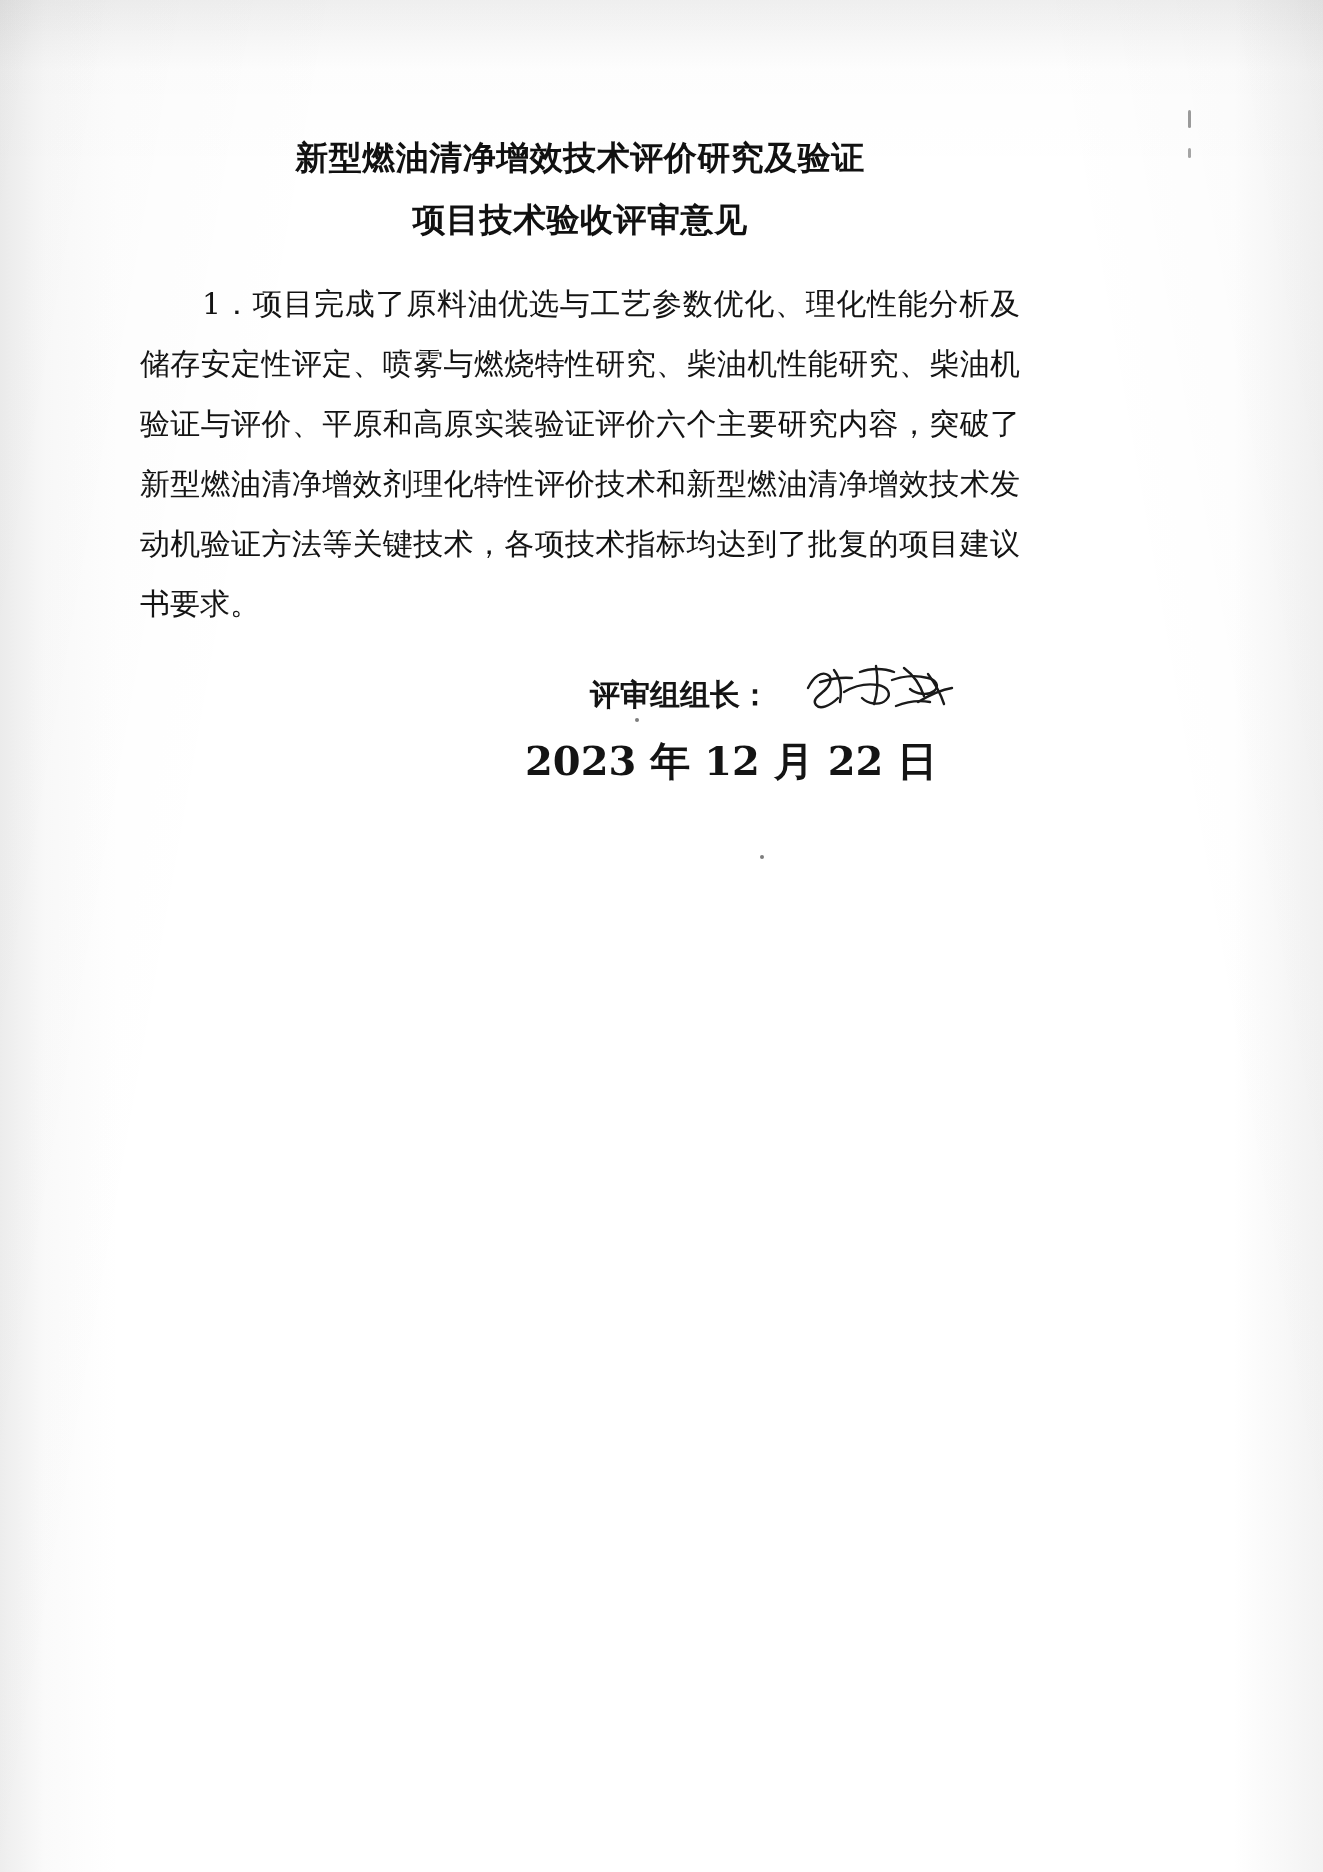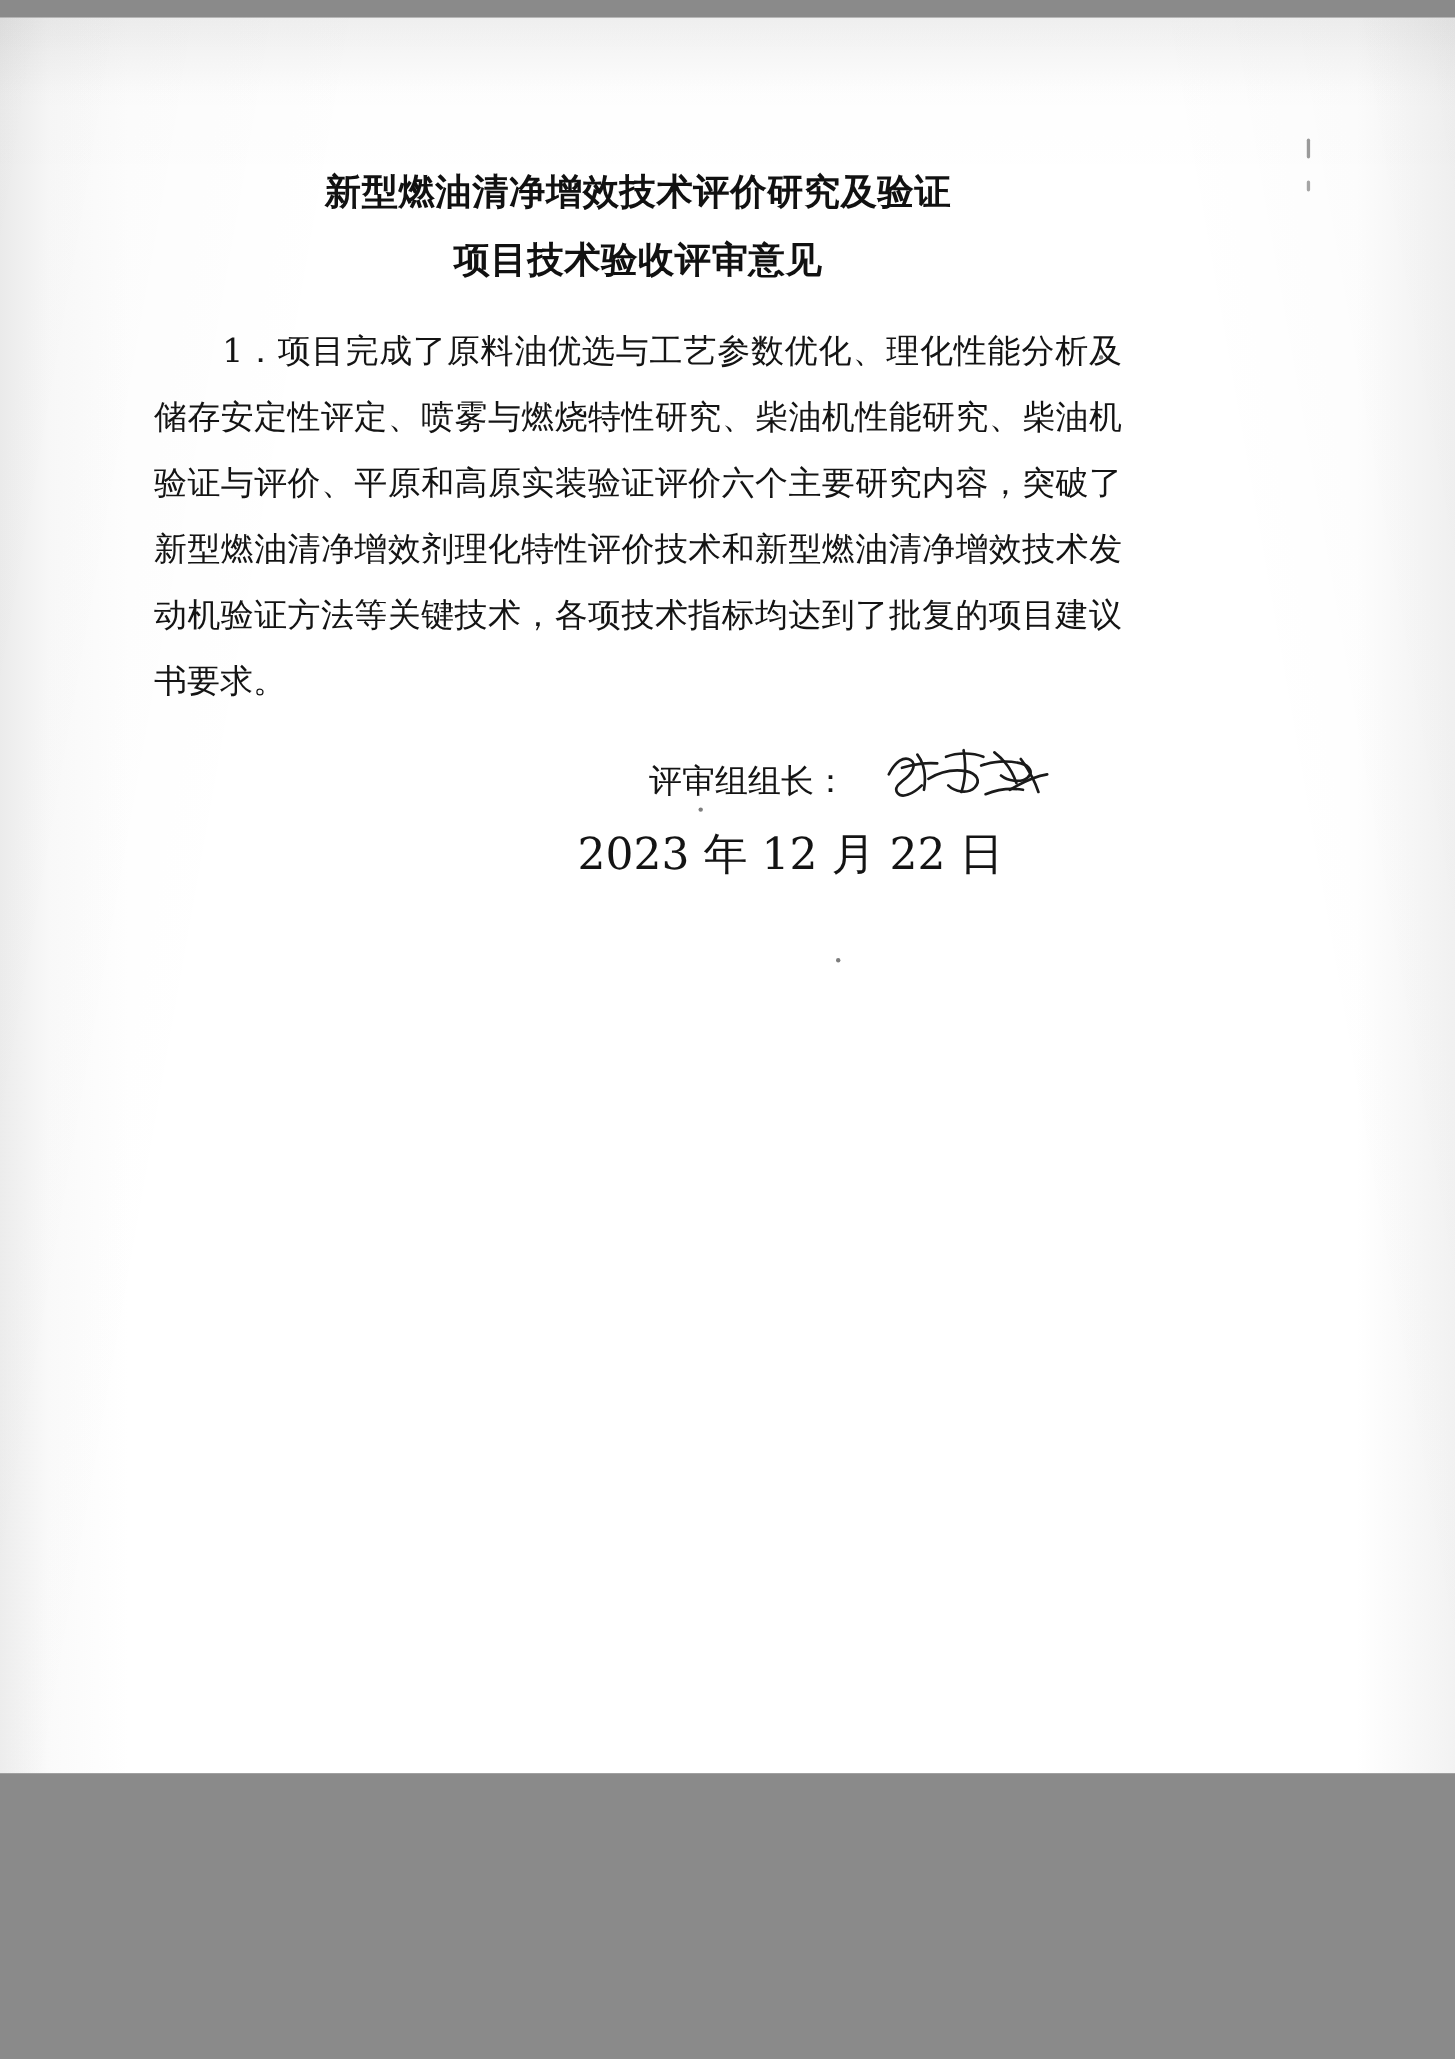--- a/index.html
+++ b/index.html
@@ -4,22 +4,22 @@
 <style>
   html, body {
     margin: 0;
     padding: 0;
     background: #8a8a8a;
   }
 
   .page {
     position: relative;
     width: 1323px;
-    height: 1596px;
-    margin: 16px auto;
+    height: 1872px;
+    margin: 0 auto;
     background: #ffffff;
     overflow: hidden;
     
     background-image:
       linear-gradient(100deg, rgba(0,0,0,0.018) 0%, rgba(0,0,0,0) 22%),
       linear-gradient(260deg, rgba(0,0,0,0.020) 0%, rgba(0,0,0,0) 18%),
       linear-gradient(180deg, rgba(0,0,0,0.012) 0%, rgba(0,0,0,0) 10%);
   }
 
   
@@ -83,20 +83,21 @@
   }
   .para + .para {
     margin-top: 0px;
     font-style: italic;
   }
 
   .sign-block {
     margin-top: 30px;
     position: relative;
     height: 120px;
+    font-weight: bold;
   }
 
   .sign-label {
     position: absolute;
     left: 450px;
     top: 8px;
     font-family: "DejaVu Serif", "Liberation Serif", serif;
     font-size: 30px;
     line-height: 46px;
     color: #141414;

